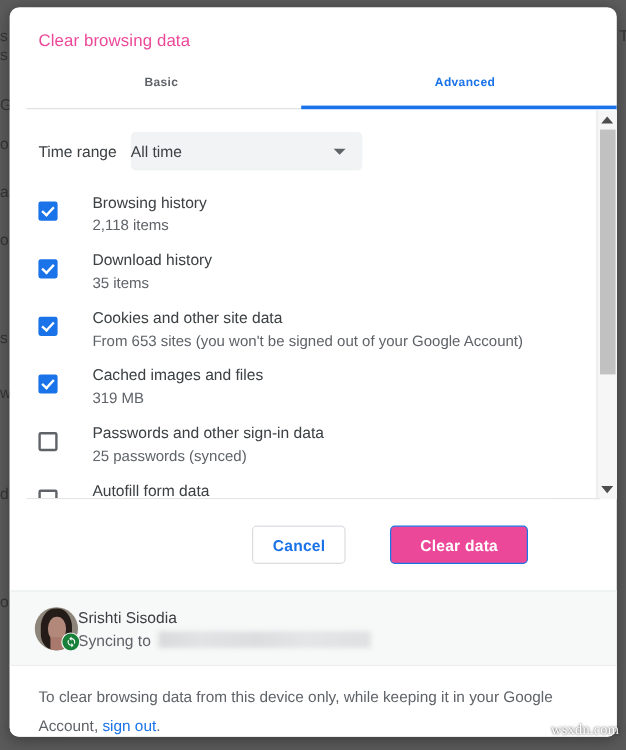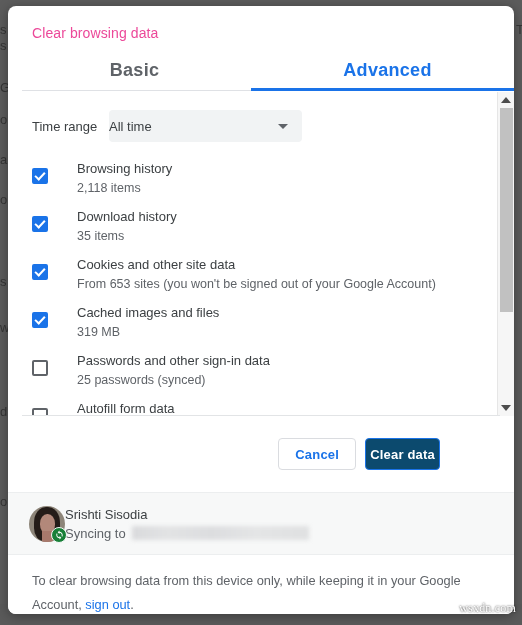--- a/index.html
+++ b/index.html
@@ -75,21 +75,21 @@
     position: absolute;
     left: 0;
     top: 50px;
     width: 506px;
     height: 32px;
     display: flex;
   }
   .tab {
     flex: 1;
     text-align: center;
-    font-size: 18px;
+    font-size: 10px;
     font-weight: bold;
     letter-spacing: .3px;
     color: #5f6368;
     line-height: 28px;
     cursor: pointer;
     user-select: none;
   }
   .tab.active { color: #1a73e8; }
 
   .tab-rule {
@@ -259,20 +259,21 @@
     left: 0;
     top: 410px;
     width: 454px;
     height: 76px;
     display: flex;
     justify-content: flex-end;
     align-items: center;
     padding-right: 22px;
     box-sizing: border-box;
     background: #fff;
+    gap: 28px;
   }
   .btn {
     height: 32px;
     border-radius: 4px;
     font-size: 13px;
     font-weight: bold;
     letter-spacing: .2px;
     display: inline-flex;
     align-items: center;
     justify-content: center;
@@ -280,23 +281,23 @@
     box-sizing: border-box;
   }
   .btn-cancel {
     padding: 0 16px;
     color: #1a73e8;
     background: #fff;
     border: 1px solid #dadce0;
     margin-right: 9px;
   }
   .btn-primary {
-    padding: 0 4px;
+    padding: 0 24px;
     color: #fff;
-    background: #0c4a6e;
+    background: #ec4899;
     border: 1px solid #1a73e8;
   }
 
   
   .account {
     position: absolute;
     left: 0;
     top: 486px;
     width: 506px;
     height: 62px;

